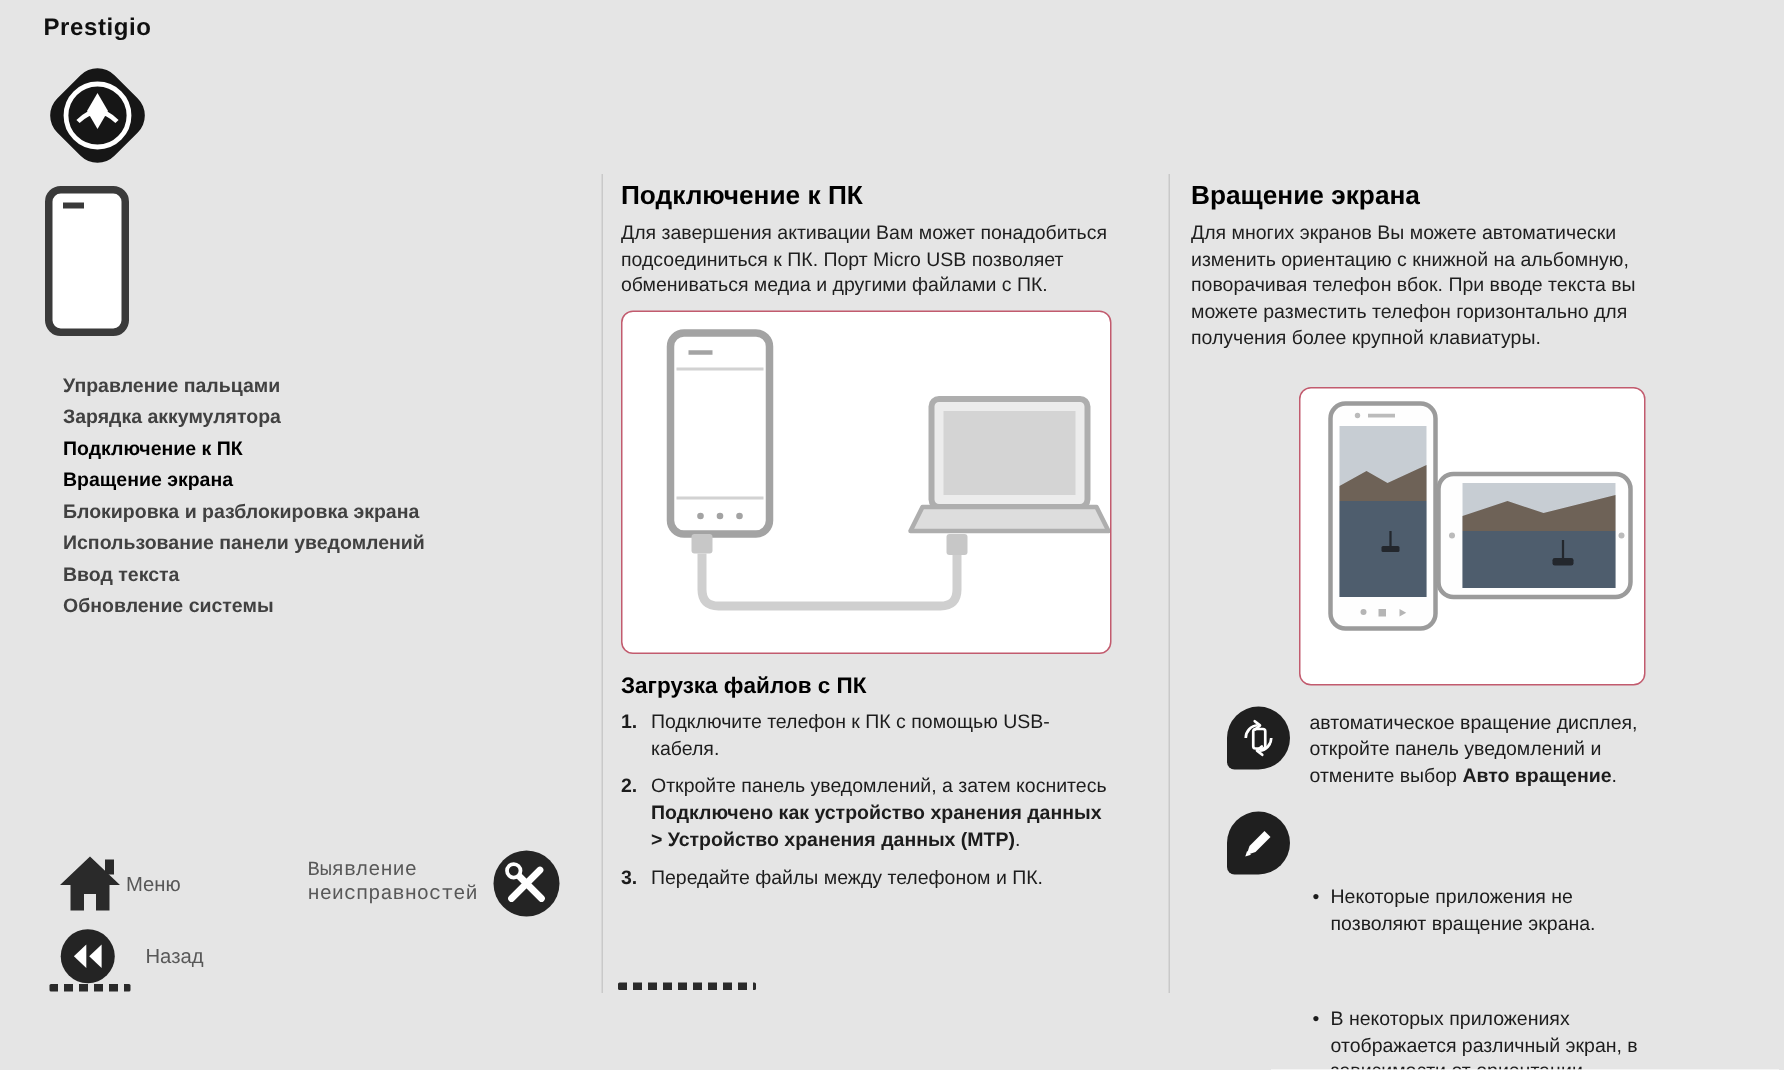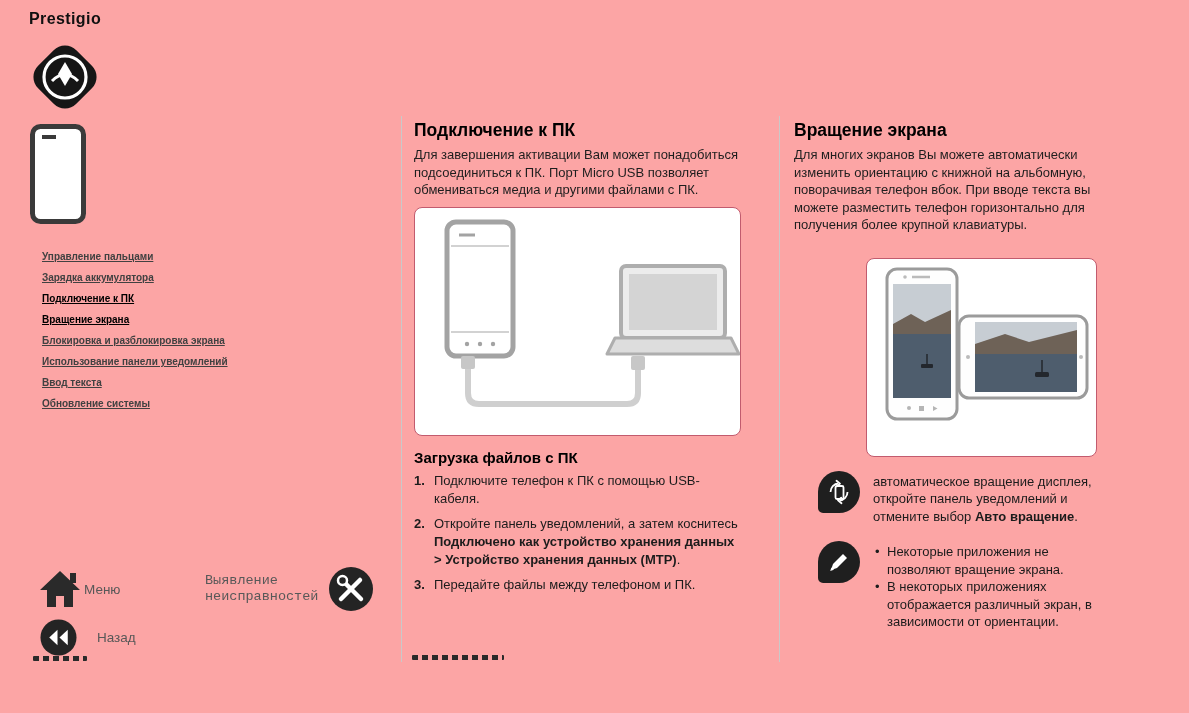--- a/index.html
+++ b/index.html
@@ -1,26 +1,26 @@
 <!DOCTYPE html>
 <html><head>
 <meta charset="utf-8">
 <style>
   * { margin:0; padding:0; box-sizing:border-box; }
   html,body { background:#fff; }
   body { font-family:"Liberation Sans", sans-serif; color:#1c1c1c; }
-  #page { position:relative; width:1189px; height:713px; background:#fca5a5; overflow:hidden; }
+  #page { position:relative; width:1189px; height:713px; background:#e5e5e5; overflow:hidden; }
 
   
   .brand-text { position:absolute; left:29px; top:10px; font-size:16px; font-weight:700; letter-spacing:.4px; color:#101010; }
   .brand-emblem { position:absolute; left:24px; top:36px; width:82px; height:82px; }
   .phone-glyph { position:absolute; left:30px; top:124px; width:56px; height:100px; }
 
   .toc { position:absolute; left:42px; top:246px; width:340px; }
-  .toc-item { font-size:10px; font-weight:700; line-height:21px; color:#414141; cursor:pointer;text-decoration:underline; }
+  .toc-item { font-size:13px; font-weight:700; line-height:21px; color:#414141; cursor:pointer; }
   .toc-item.active { color:#000; }
   .toc-item.narrow { max-width:252px; }
 
   .nav-item { position:absolute; display:flex; align-items:center; gap:2px; color:#585858; font-size:13.5px; cursor:pointer; }
   .nav-item.right { justify-content:flex-end; gap:11px; }
   .nav-label { white-space:nowrap; }
   .nav-label.two-line { width:112px; white-space:normal; line-height:16px;font-family:Liberation Mono, monospace; }
   .icon-box { display:inline-flex; align-items:center; justify-content:center; }
 
   
@@ -46,21 +46,21 @@
   ol.steps li { display:flex; gap:6px; font-size:13px; line-height:18px; margin-bottom:7px; }
   ol.steps .num { font-weight:700; min-width:14px; }
   ol.steps .step-text { width:308px; }
 
   .tip { display:flex; gap:13px; margin-top:14px; align-items:flex-start;padding-left:24px; }
   .tip-badge { flex:0 0 42px; width:42px; height:42px; background:#1f1f1f;
                border-radius:21px 21px 21px 5px;
                display:flex; align-items:center; justify-content:center; }
   .tip-text { font-size:13px; line-height:17.5px; width:232px; padding-top:2px; }
   ul.notes { list-style:none; width:232px; padding-top:2px; }
-  ul.notes li { position:relative; padding-left:14px; font-size:13px; line-height:17.5px; max-width:220px; }
+  ul.notes li { position:relative; padding-left:14px; font-size:13px; line-height:17.5px; max-width:220px;margin-top:46px; }
   ul.notes li::before { content:"•"; position:absolute; left:2px; top:0; }
 
   .crop-frag { position:absolute; height:5px; border-radius:1px;
                background:repeating-linear-gradient(90deg,#2a2a2a 0 6px, transparent 6px 10px); }
 </style>
 </head>
 <body>
 
 <div id="page">
 

